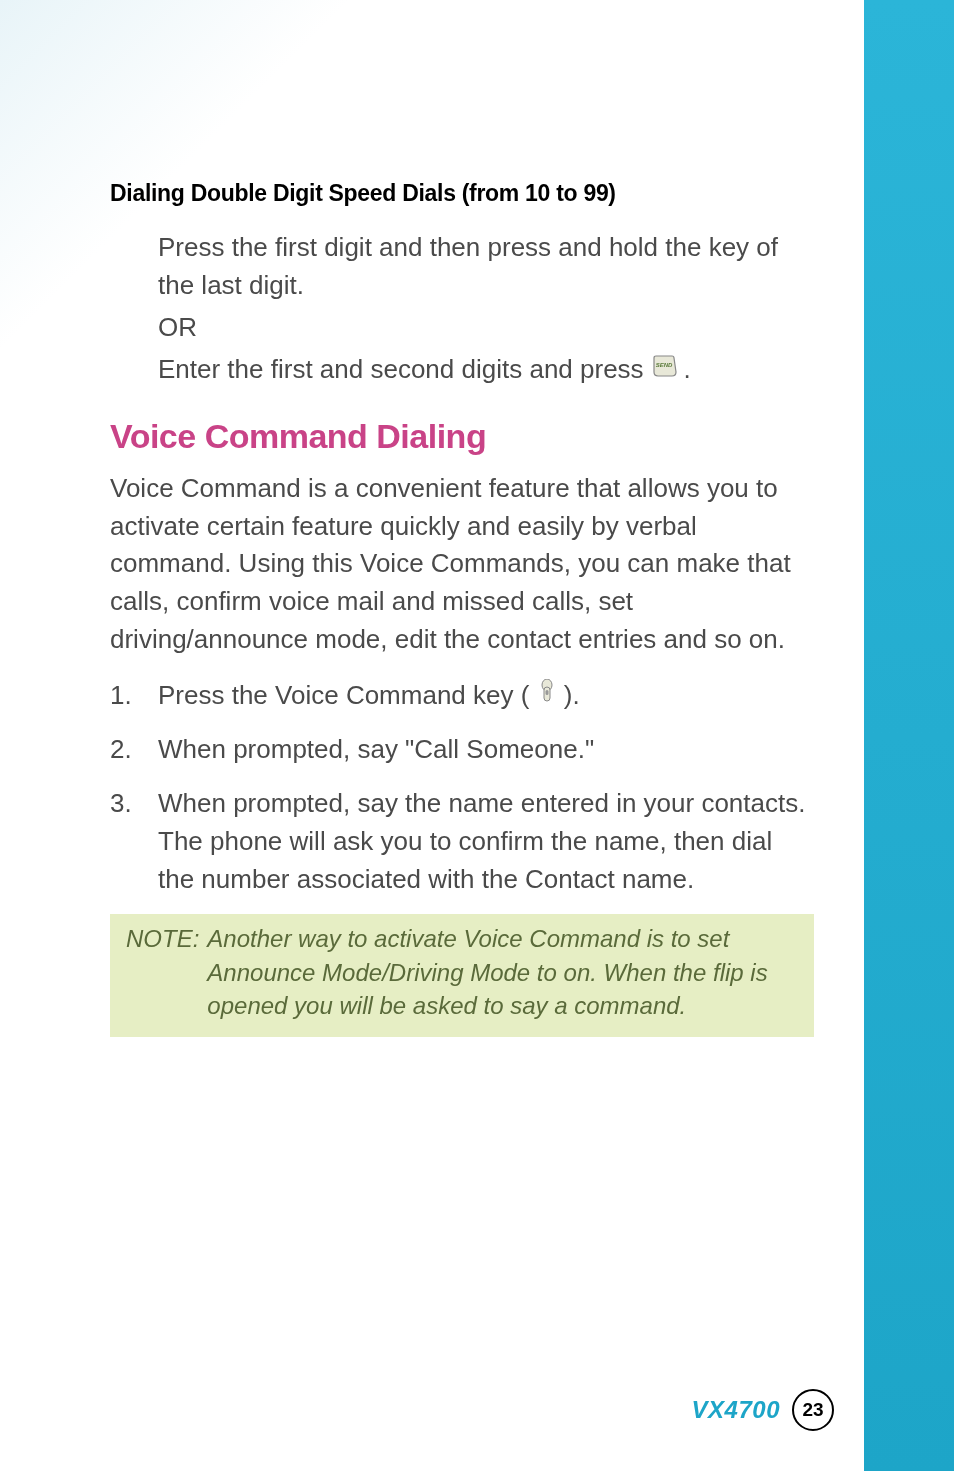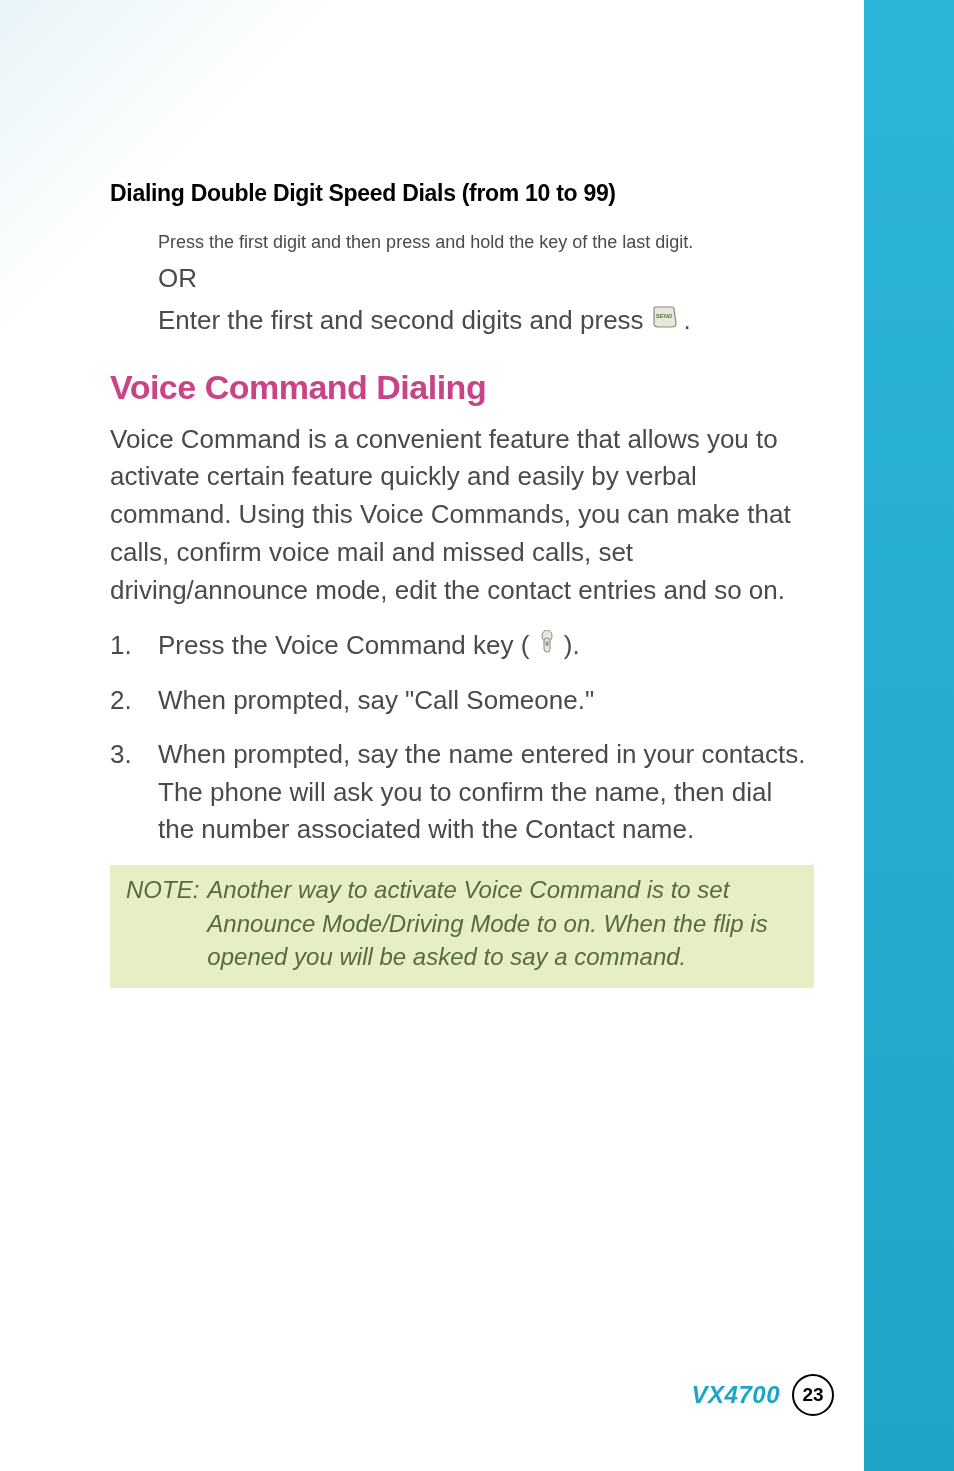--- a/index.html
+++ b/index.html
@@ -26,21 +26,21 @@
       background: linear-gradient(180deg, #2bb5d8 0%, #1da5c8 100%);
     }
     .section-heading-black {
       font-size: 23px;
       font-weight: 900;
       color: #000;
       margin-bottom: 22px;
       letter-spacing: -0.3px;
     }
     .body-text {
-      font-size: 18px;
+      font-size: 26px;
       color: #4a4a4a;
       line-height: 1.45;
       margin-left: 48px;
       margin-bottom: 8px;
     }
     .or-text {
       font-size: 26px;
       color: #4a4a4a;
       margin-left: 48px;
       margin-top: 8px;
@@ -105,21 +105,21 @@
     .note-label {
       font-style: italic;
       margin-right: 8px;
       flex-shrink: 0;
     }
     .note-text {
       flex: 1;
     }
     .footer {
       position: absolute;
-      bottom: 55px;
+      bottom: 40px;
       right: 30px;
       display: flex;
       align-items: center;
       gap: 12px;
     }
     .footer-model {
       font-size: 24px;
       font-weight: 900;
       font-style: italic;
       color: #1da5c8;

